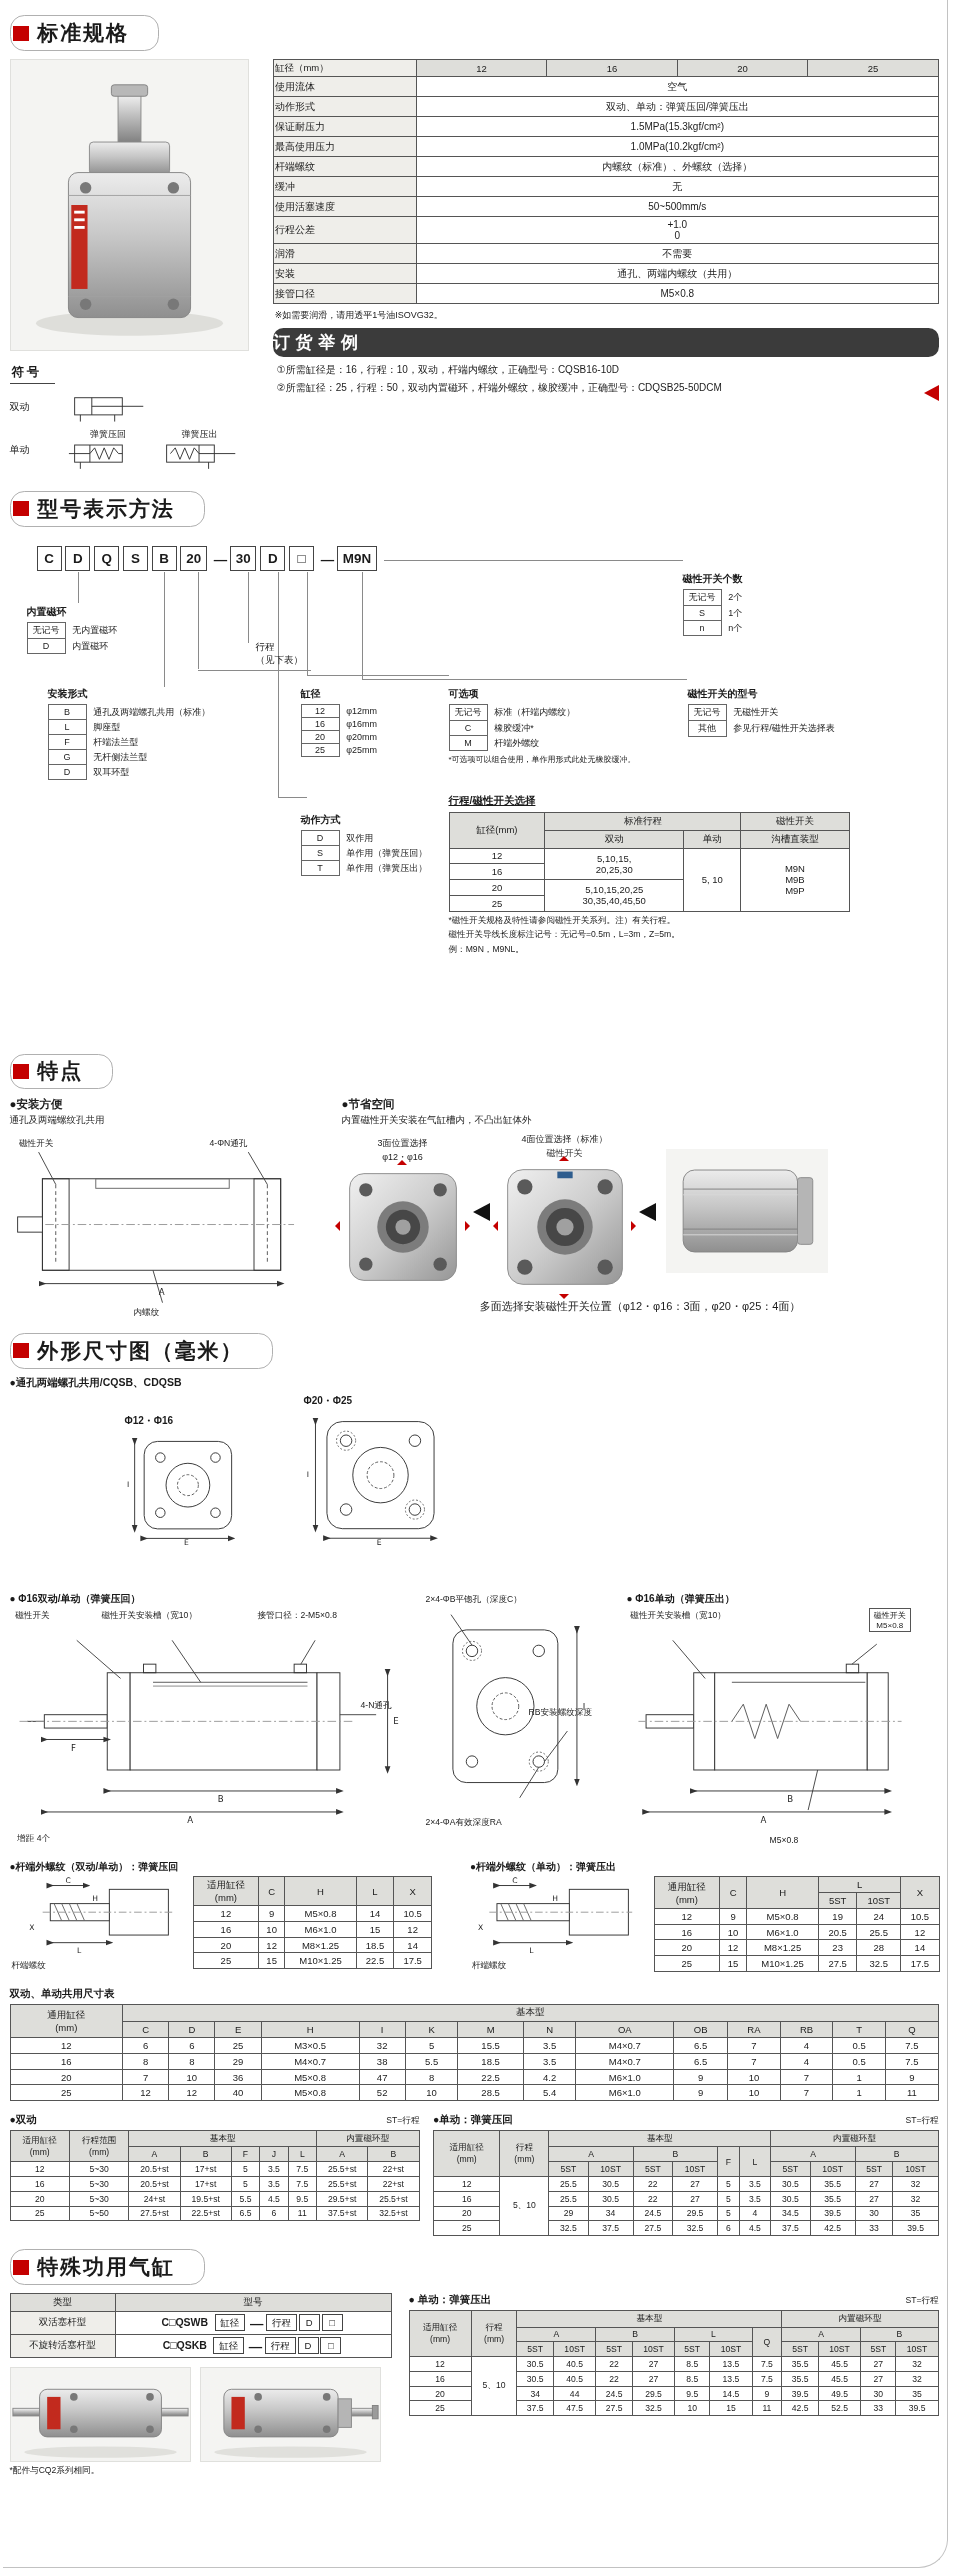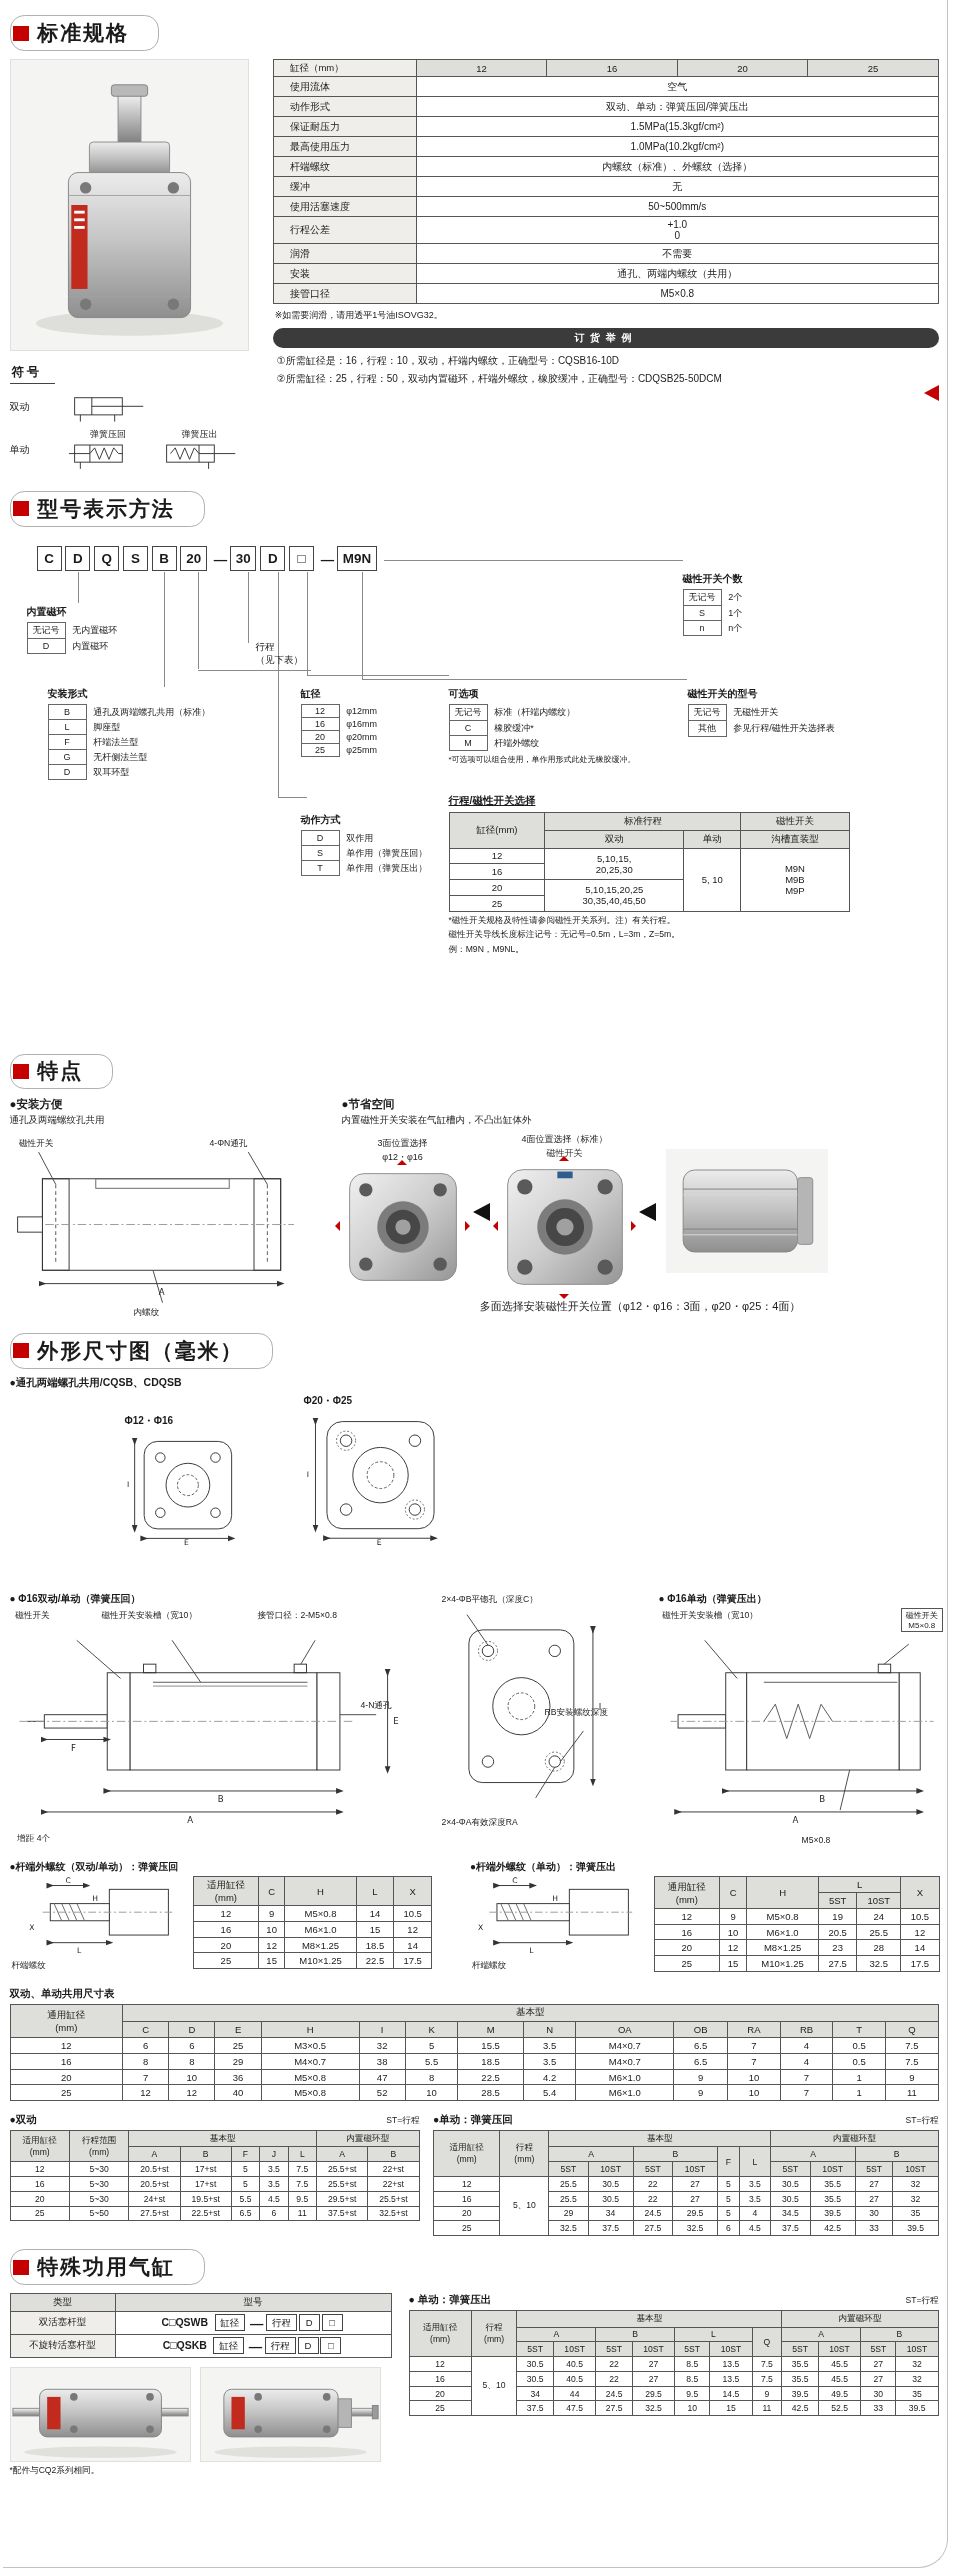--- a/index.html
+++ b/index.html
@@ -13,24 +13,24 @@
   table.t { border-collapse:collapse; font-size:9.5px; background:#fff; }
   table.t th, table.t td { border:1px solid #555; padding:1.9px 3.8px; text-align:center; vertical-align:middle; }
   table.t th { background:#dededa; font-weight:normal; }
   .prelines { white-space:pre-line; }
   
   .specs-row { display:flex; gap:13.4px; }
   .specs-left { width:250px; }
   .specs-right { flex:1; }
   .product-photo { width:239px; height:292px; background:#f4f4f2; border:1px solid #e0e0dd; }
   .spec-table { width:100%; }
-  .spec-table td:first-child, .spec-table th:first-child { background:#efeeea; text-align:left; width:143px; padding-left:16px; }
+  .spec-table td:first-child, .spec-table th:first-child { background:#efeeea; text-align:left; width:143px; padding-left:1px; }
   .spec-table td { height:20px; font-size:10px; }
   .footnote { font-size:9px; margin:4.8px 0 5.7px 1.9px; color:#222; }
-  .order-bar { background:#3b3b3b; color:#fff; border-radius:10.5px; text-align:center; font-weight:bold; font-size:10px; letter-spacing:5.7px; padding:2.9px 0; margin:3.8px 0 6.7px 0; }
+  .order-bar { background:#3b3b3b; color:#fff; border-radius:10.5px; text-align:left; font-weight:bold; font-size:17px; letter-spacing:5.7px; padding:2.9px 0; margin:3.8px 0 6.7px 0; }
   .order-line { font-size:10px; margin:3.8px 0 0 3.8px; }
   .symbols { margin-top:13.4px; }
   .symbols-title { font-size:12.4px; font-weight:bold; letter-spacing:2.9px; border-bottom:1px solid #444; display:inline-block; padding:0 13.4px 1.9px 1.9px; margin-bottom:7.6px; }
   .sym-row { display:flex; align-items:center; gap:9.5px; margin-bottom:5.7px; }
   .sym-label { font-size:10px; width:48px; }
   .sym-sub { font-size:9px; text-align:center; }
   .fold-mark { position:absolute; right:0; top:370px; width:0; height:0; border-top:8.6px solid transparent; border-bottom:8.6px solid transparent; border-right:15.3px solid #c40000; }
   
   .model-area { position:relative; height:506px; }
   .code-row { position:absolute; left:27px; top:11.5px; }
@@ -55,21 +55,21 @@
   .feat-photos { display:flex; align-items:center; gap:9.5px; margin-top:3.8px; }
   .photo-block { text-align:center; }
   .photo-label { font-size:9px; margin-bottom:1.9px; }
   .feat-caption { font-size:11px; margin-top:7px; text-align:center; }
   .arr-black { width:0; height:0; border-top:9.5px solid transparent; border-bottom:9.5px solid transparent; border-right:17px solid #111; }
   .arr-red { position:absolute; width:0; height:0; border:5.7px solid transparent; }
   
   .dims-note { font-size:10.5px; font-weight:bold; margin-bottom:3.8px; }
   .dims-row1 { display:flex; gap:57px; margin:1.9px 0 9.5px 115px; align-items:flex-end; }
   .face-label { font-size:10px; font-weight:bold; margin-bottom:1.9px; }
-  .dims-row2 { display:flex; gap:20px; margin-bottom:11.5px;margin-top:44px; }
+  .dims-row2 { display:flex; gap:4px; margin-bottom:11.5px;margin-top:44px; }
   .draw-title { font-size:10px; font-weight:bold; margin-bottom:1.9px; }
   .minibox { position:absolute; border:1px solid #555; font-size:8px; padding:1px 3.8px; background:#fff; white-space:pre-line; text-align:center; }
   .rod-row { display:flex; gap:38px; margin-bottom:13.4px; }
   .rod-block { display:flex; gap:11.5px; align-items:flex-start; }
   .tbl-title-row { display:flex; justify-content:space-between; align-items:flex-end; margin-bottom:2.9px; }
   .tbl-title { font-size:10.5px; font-weight:bold; }
   .st-note { font-size:8.6px; }
   .dims-tables-row { display:flex; gap:13.4px; margin-top:11.5px; }
   .ct-wrap { margin-top:7.6px; }
   

